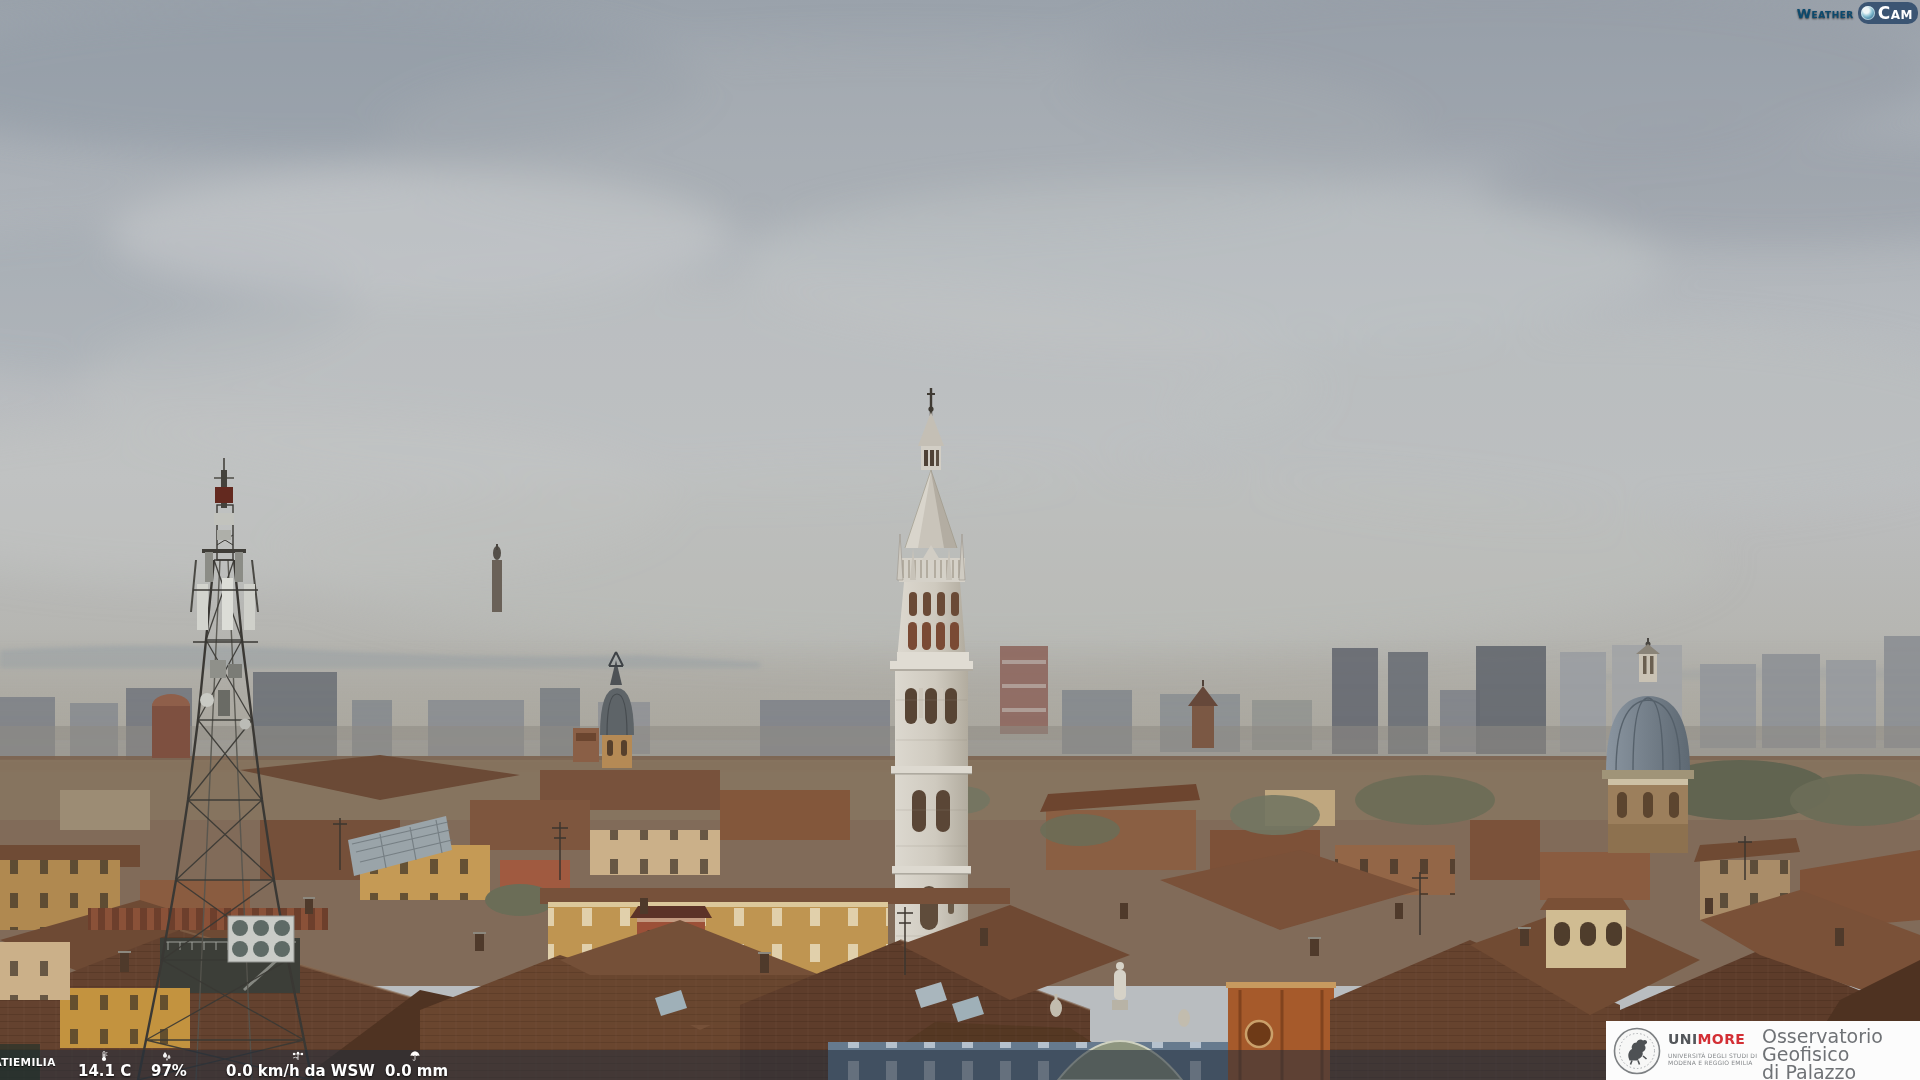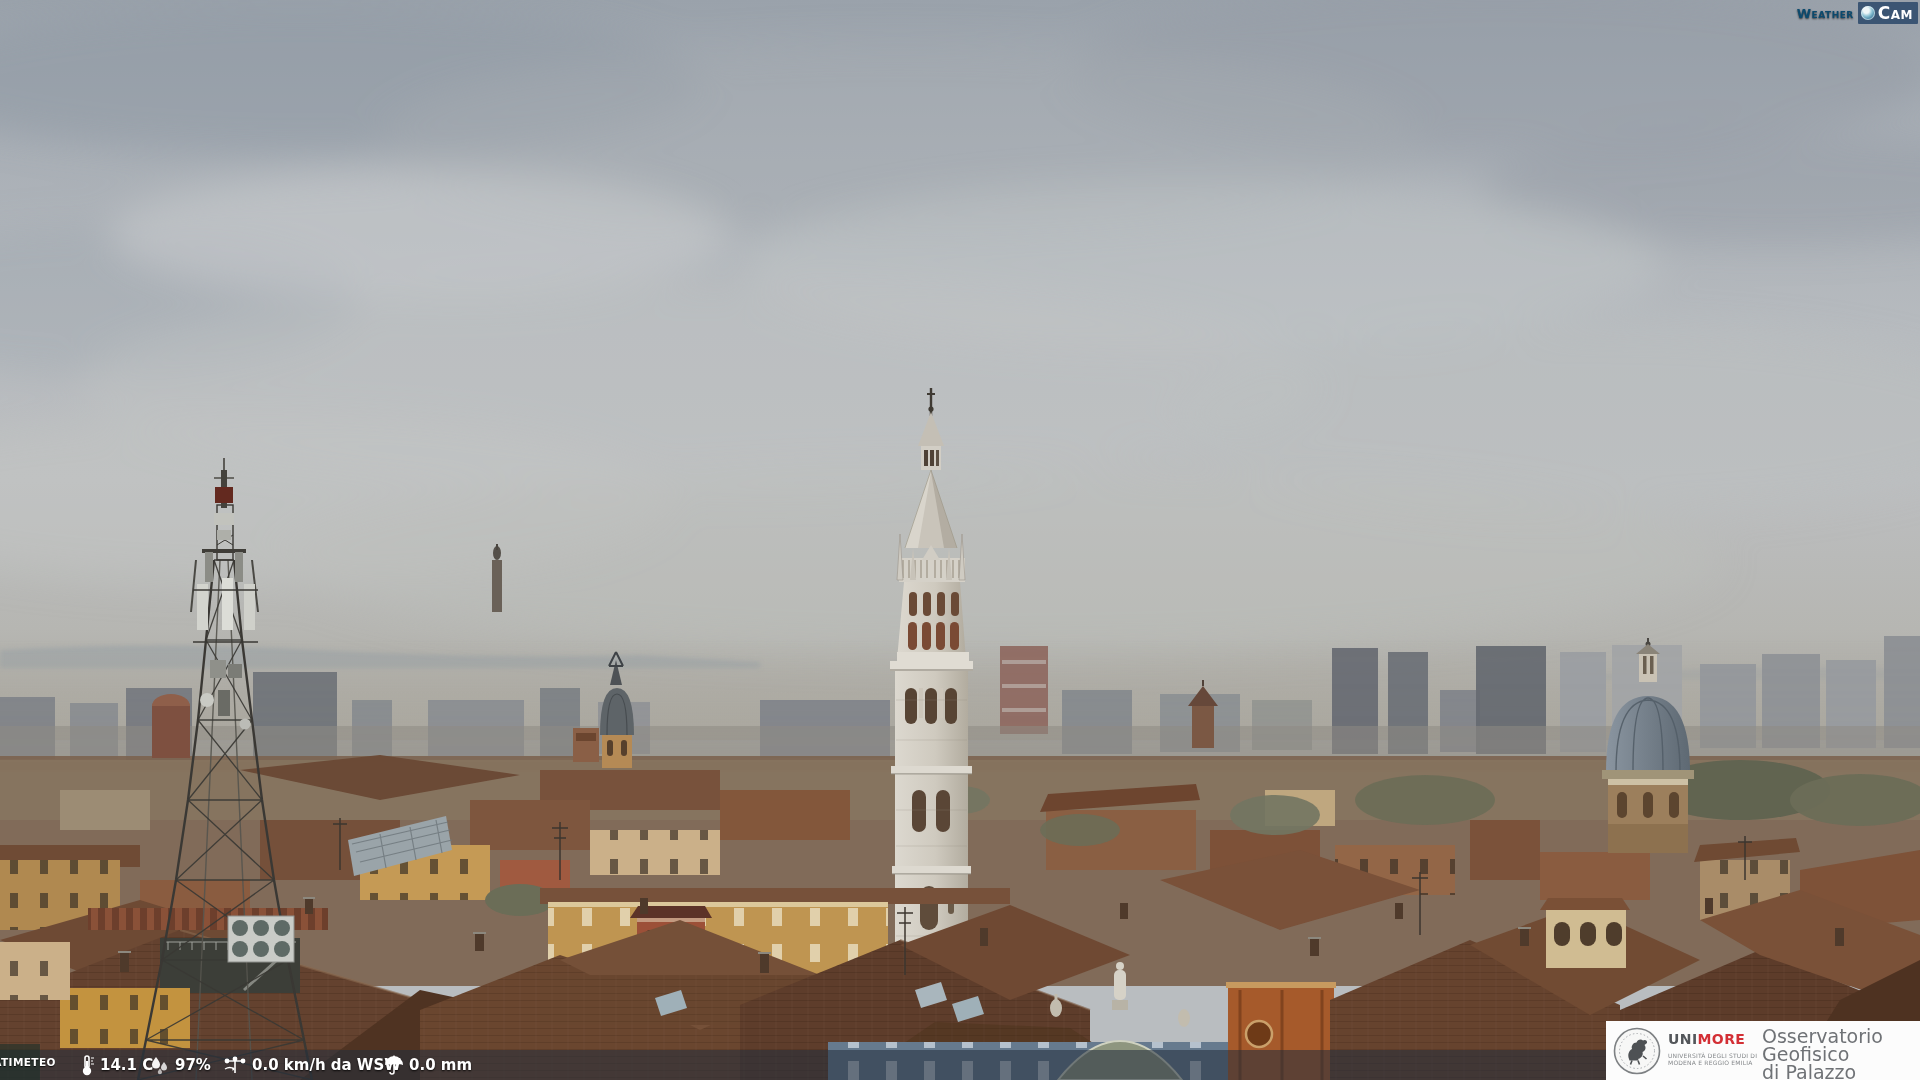--- a/index.html
+++ b/index.html
@@ -17,35 +17,35 @@
   .topbar .ts{left:93px;font-size:19px;letter-spacing:4px;}
   .topbar .sep{left:459px;font-size:17px;}
   .topbar .title{left:514px;font-size:14px;letter-spacing:.4px;
                  transform:translateY(-50%) scaleX(.60);transform-origin:left center;}
 
   
   .wcam{position:absolute;top:0;right:2px;height:26px;display:flex;align-items:center;z-index:11;}
   .wcam .w{color:#0c4a6e;font-size:13px;font-weight:700;font-variant-caps:small-caps;
            letter-spacing:.5px;margin-right:4px;text-shadow:0 1px 2px rgba(0,0,0,.7);}
   .wcam .panel{display:flex;align-items:center;background:var(--cam-panel,#3b5573);
-               border-radius:1px;height:22px;padding:0 5px 0 3px;}
+               border-radius:10px;height:22px;padding:0 5px 0 3px;}
   .wcam .dot{width:14px;height:14px;border-radius:50%;margin-right:3px;
              background:radial-gradient(circle at 38% 32%,#eef6f8 0 22%,#8cc2d4 45%,#2f6e93 78%,#1c4966 100%);
              box-shadow:0 0 0 1px rgba(255,255,255,.55) inset;}
   .wcam .c{color:#fff;font-size:17px;font-weight:700;font-variant-caps:small-caps;letter-spacing:.5px;}
 
   
   .wbar{position:absolute;left:0;bottom:0;width:1920px;height:30px;
         background:var(--overlay-bar-bottom,rgba(34,46,60,.55));z-index:10;}
   .meteo-tab{position:absolute;left:0;bottom:0;width:40px;height:36px;
              background:var(--meteo-tab,rgba(28,48,42,.6));
              display:flex;flex-direction:row;justify-content:center;align-items:center;z-index:11;}
   .meteo-tab span{color:#fff;font-size:10.5px;font-weight:700;line-height:12px;letter-spacing:.4px;
                   text-shadow:0 1px 1px rgba(0,0,0,.8);}
-  .wb-item{position:absolute;bottom:0;height:30px;display:flex;align-items:center;z-index:11;}
+  .wb-item{position:absolute;bottom:0;height:30px;display:flex;align-items:center;z-index:11;flex-direction:column;}
   .wb-item .txt{color:#fff;font-size:15px;font-weight:700;
                 text-shadow:0 1px 2px rgba(0,0,0,.85);white-space:nowrap;}
   .wb-ico{display:block;}
 
   
   .uni{position:absolute;left:1606px;top:1021px;width:314px;height:59px;background:#fcfcfc;z-index:12;}
   .uni .seal{position:absolute;left:6px;top:5px;}
   .uni .logocol{position:absolute;left:62px;top:8px;width:96px;}
   .uni .logoword{font-size:14px;font-weight:700;letter-spacing:.4px;line-height:20px;}
   .uni .logoword .uni-part{color:var(--unimore-gray,#53565a);}
@@ -467,21 +467,21 @@
   <span class="w">Weather</span>
   <span class="panel">
     <span class="dot"></span>
     <span class="c">Cam</span>
   </span>
 </div>
 
 <div class="wbar"></div>
 <div class="meteo-tab">
   <span>DATI</span>
-  <span>METEO</span>
+  <span>EMILIA</span>
 </div>
 
 <div class="wb-item" style="left:76px">
   <svg class="wb-ico" width="22" height="24" viewBox="0 0 22 24">
     <rect x="9" y="3" width="4" height="12" rx="2" fill="none" stroke="#fff" stroke-width="1.6"></rect>
     <circle cx="11" cy="18" r="4.2" fill="#fff"></circle>
     <rect x="10" y="8" width="2" height="9" fill="#fff"></rect>
     <path d="M15,5 h3 M15,8 h2 M15,11 h3" stroke="#fff" stroke-width="1"></path>
   </svg>
   <span class="txt" style="margin-left:2px">14.1 C</span>

